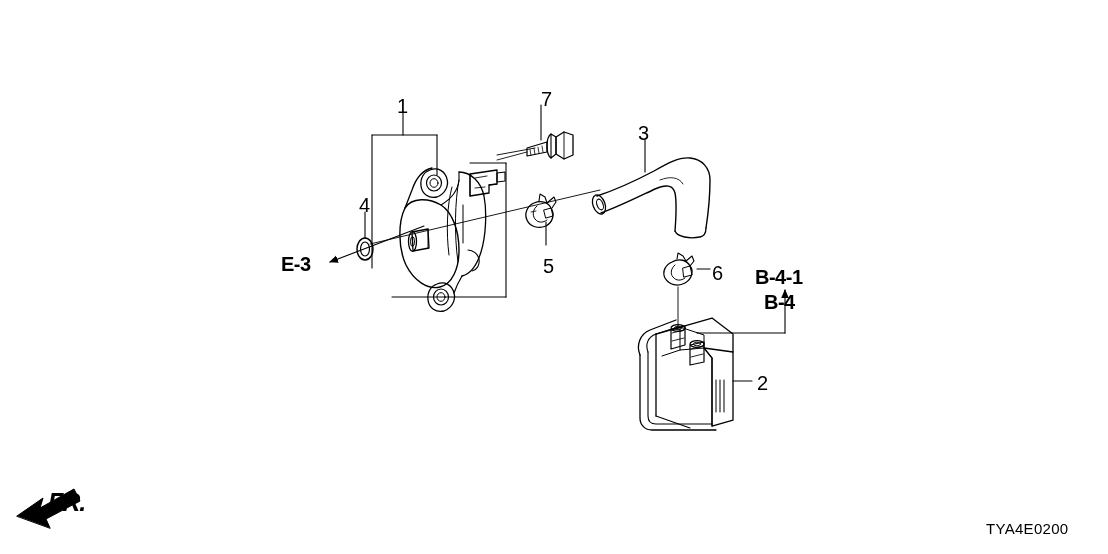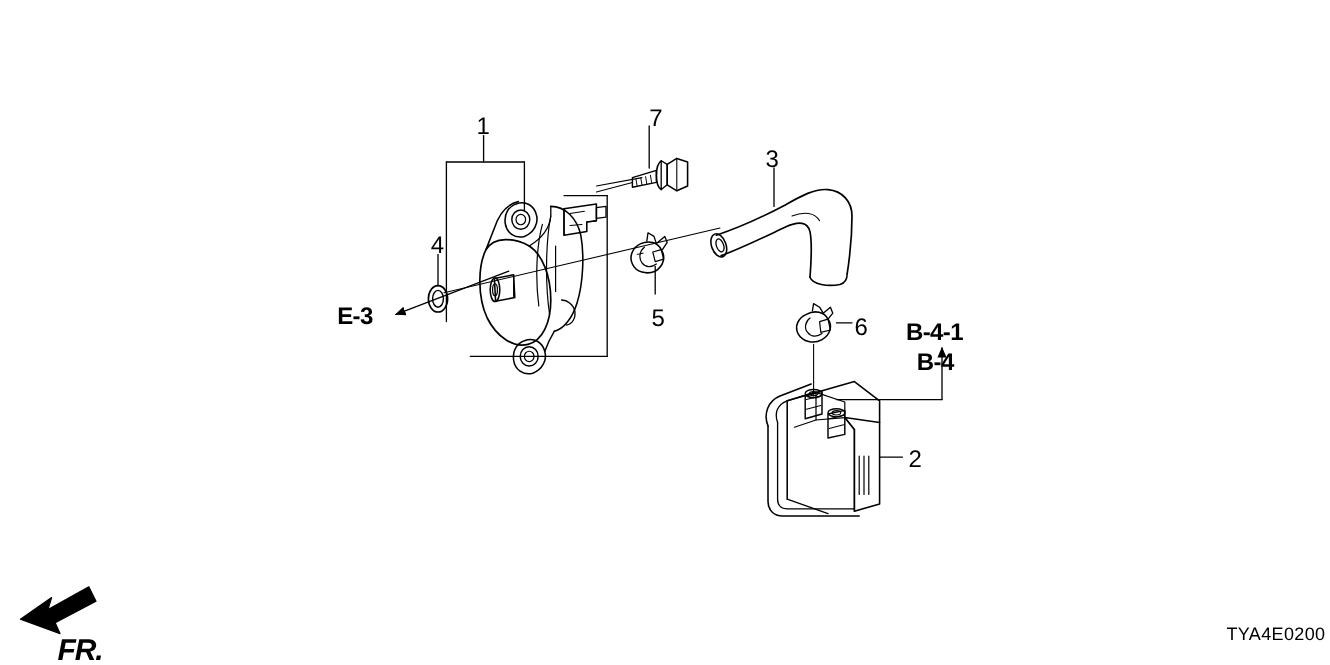--- a/index.html
+++ b/index.html
@@ -39,27 +39,25 @@
   .ref-bold {
     font-size: 20px;
     font-weight: bold;
     letter-spacing: -0.5px;
   }
   .fr-text {
     font-size: 25px;
     font-weight: bold;
     font-style: italic;
     letter-spacing: -1px;
-    margin-top: 40px;
   }
   .code-text {
     font-size: 15px;
     font-weight: normal;
     letter-spacing: 0.3px;
-    margin-left: 36px;
   }
 </style>
 </head>
 <body>
 
 <div id="canvas">
 
   <svg class="layer" viewBox="0 0 1108 554" xmlns="http://www.w3.org/2000/svg">
     <defs>
       <marker id="arrHead" markerWidth="9" markerHeight="9" refX="8" refY="4.5" orient="auto" markerUnits="userSpaceOnUse">

